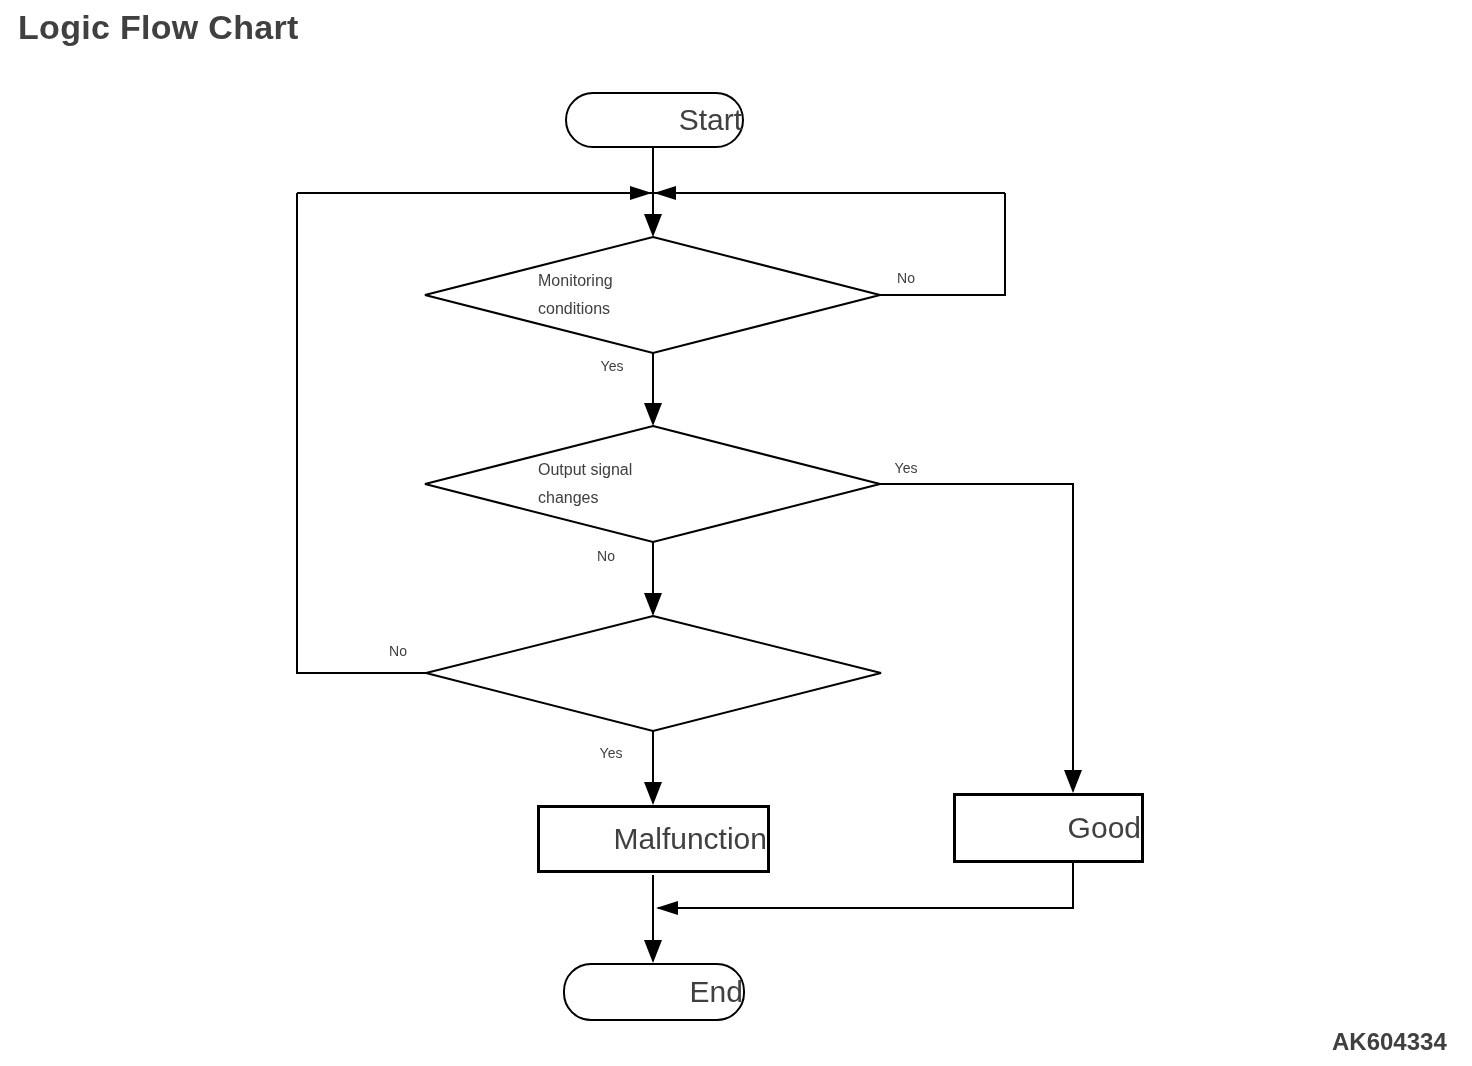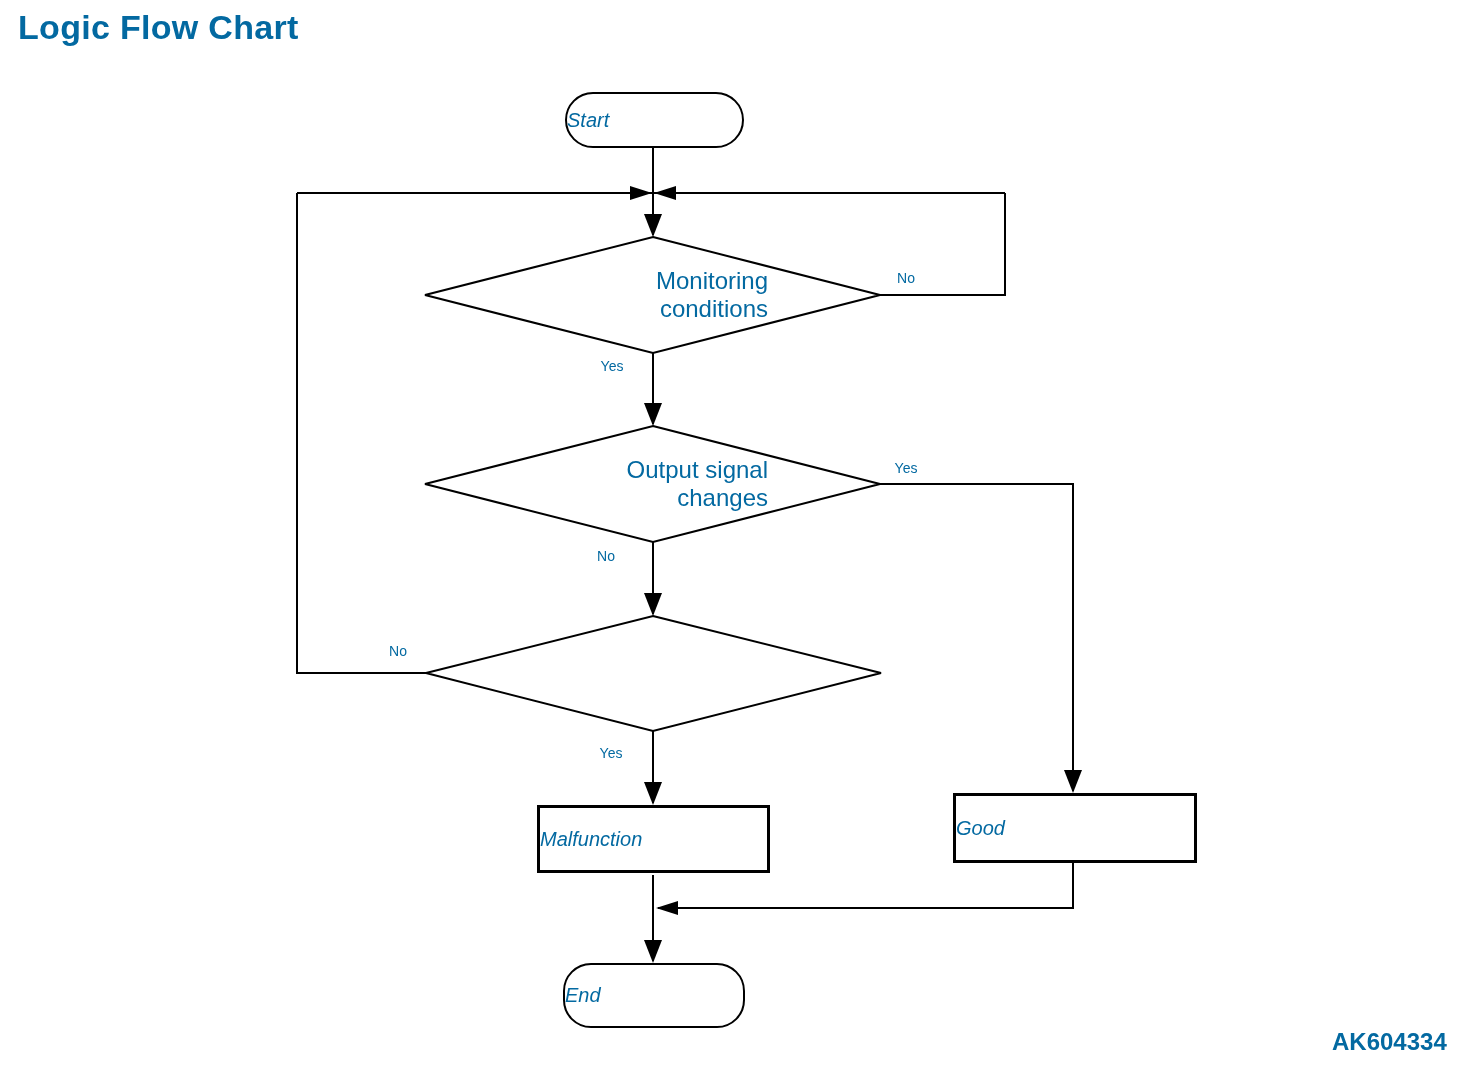--- a/index.html
+++ b/index.html
@@ -1,61 +1,60 @@
 <!DOCTYPE html>
 <html><head>
 <meta charset="utf-8">
 <style>
   html, body { margin: 0; padding: 0; background: #ffffff; }
   .page {
     position: relative;
     width: 1472px;
     height: 1066px;
     background: #ffffff;
-    color: #0369a1;
+    color: #404040;
     font-family: "Liberation Sans", sans-serif;
     overflow: hidden;
   }
   .title {
     position: absolute;
     left: 18px;
     top: 8px;
     font-size: 34px;
     font-weight: bold;
     letter-spacing: 0.3px;
   }
   .canvas-svg {
     position: absolute;
     left: 0;
     top: 0;
   }
   .node {
     position: absolute;
     display: flex;
     align-items: center;
-    justify-content: flex-start;
+    justify-content: flex-end;
     box-sizing: border-box;
     background: #ffffff;
-    font-size: 20px;
+    font-size: 30px;
     text-align: center;
-    font-style: italic;
   }
   .terminator {
     border: 2px solid #000000;
     border-radius: 28px;
   }
   .process {
     border: 3px solid #000000;
   }
   .dlabel {
     position: absolute;
     transform: translate(-50%, -50%);
-    text-align: right;
+    text-align: left;
     white-space: pre-line;
-    font-size: 24px;
+    font-size: 16px;
     line-height: 28px;
   }
   .elabel {
     position: absolute;
     transform: translate(-50%, -50%);
     font-size: 14px;
     line-height: 24px;
   }
   .figid {
     position: absolute;
@@ -114,25 +113,25 @@
   </svg>
 
   <div class="node terminator" style="left:565px; top:92px; width:179px; height:56px;">
     <span>Start</span>
   </div>
 
   <div class="node process" style="left:537px; top:805px; width:233px; height:68px;">
     <span>Malfunction</span>
   </div>
 
-  <div class="node process" style="left:953px; top:793px; width:244px; height:70px;">
+  <div class="node process" style="left:953px; top:793px; width:191px; height:70px;">
     <span>Good</span>
   </div>
 
-  <div class="node terminator" style="left:563px; top:963px; width:182px; height:65px;">
+  <div class="node terminator" style="left:563px; top:963px; width:182px; height:58px;">
     <span>End</span>
   </div>
 
   <div class="dlabel" style="left:653px; top:295px; width:230px;">Monitoring
 conditions</div>
   <div class="dlabel" style="left:653px; top:484px; width:230px;">Output signal
 changes</div>
 
   <div class="elabel" style="left:612px; top:366px;">Yes</div>
   <div class="elabel" style="left:906px; top:278px;">No</div>

